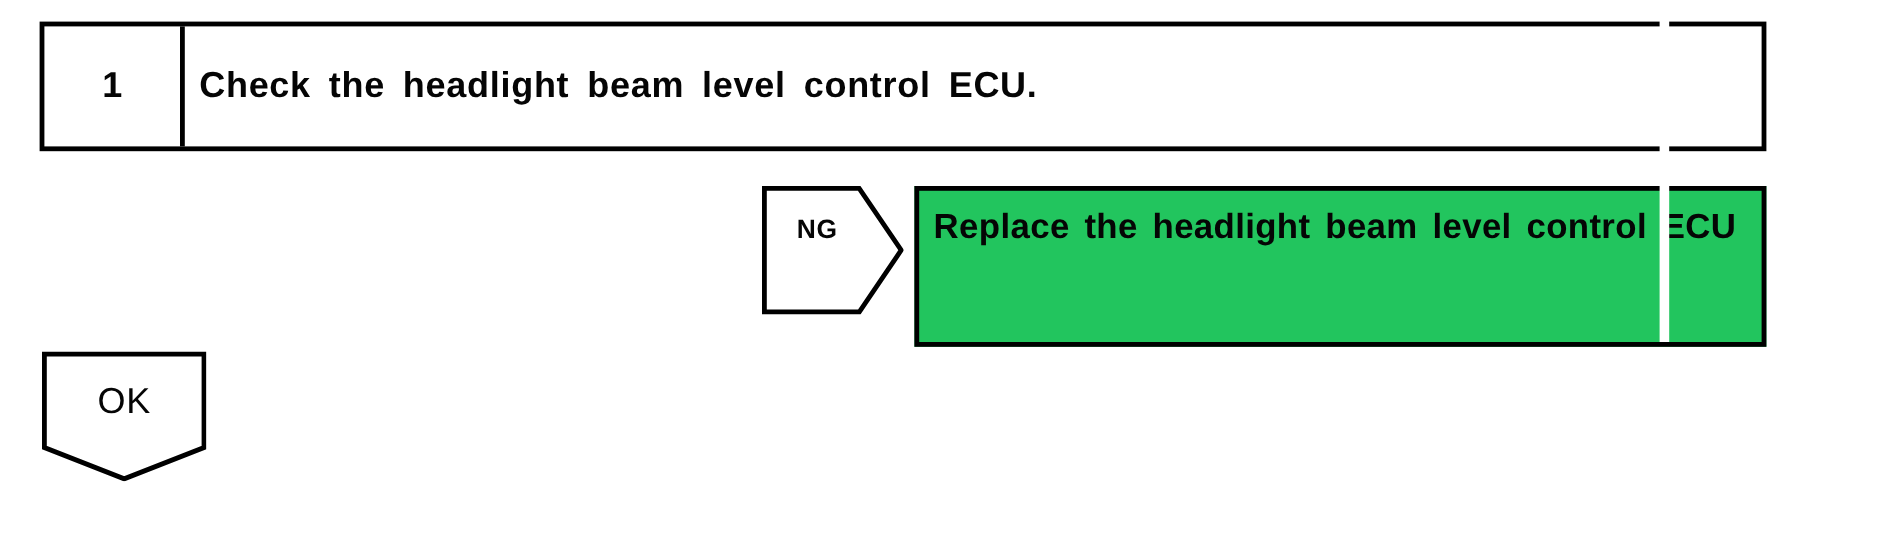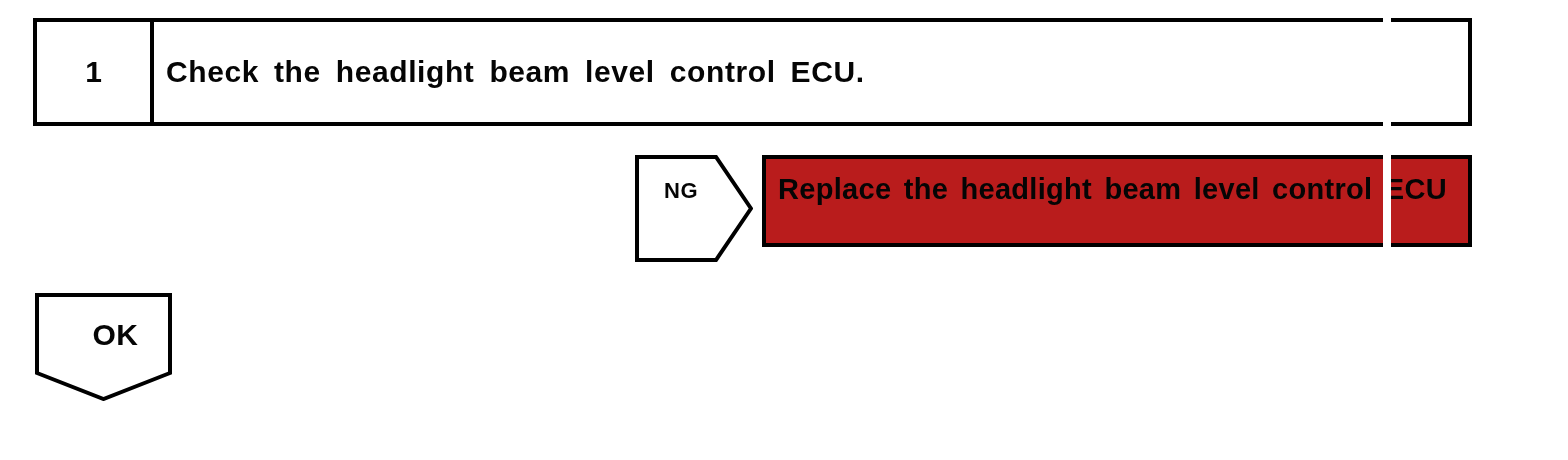--- a/index.html
+++ b/index.html
@@ -65,44 +65,44 @@
     font-size: 22px;
     font-weight: bold;
     line-height: 30px;
     letter-spacing: 0.5px;
   }
 
   
   .ng-action-box {
     position: absolute;
     left: 762px; top: 155px;
-    width: 710px; height: 92px;
+    width: 710px; height: 134px;
     border: 4px solid #000;
-    background: #b91c1c;
+    background: #22c55e;
     padding: 14px 2px 0 12px;
     font-size: 29px;
     letter-spacing: 0.3px;
     word-spacing: 4px;
     white-space: nowrap;
   }
 
   
   .ok-connector {
     position: absolute;
     left: 35px; top: 293px;
     width: 137px; height: 108px;
   }
   .ok-connector svg { display: block; }
   .ok-label {
     position: absolute;
-    left: 12px; top: 27px;
+    left: 0; top: 27px;
     width: 137px;
     text-align: center;
     font-size: 30px;
-    font-weight: bold;
+    font-weight: normal;
     line-height: 30px;
     letter-spacing: 0.5px;
   }
 
   
   .scan-artifact {
     position: absolute;
     left: 1383px; top: 0;
     width: 8px; height: 285px;
     background: #ffffff;

